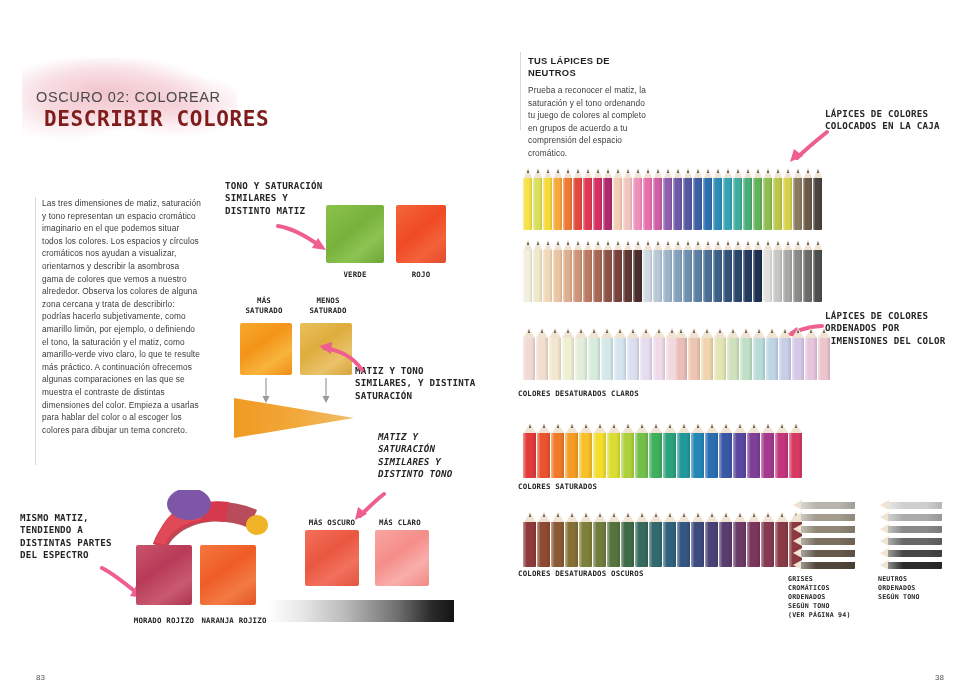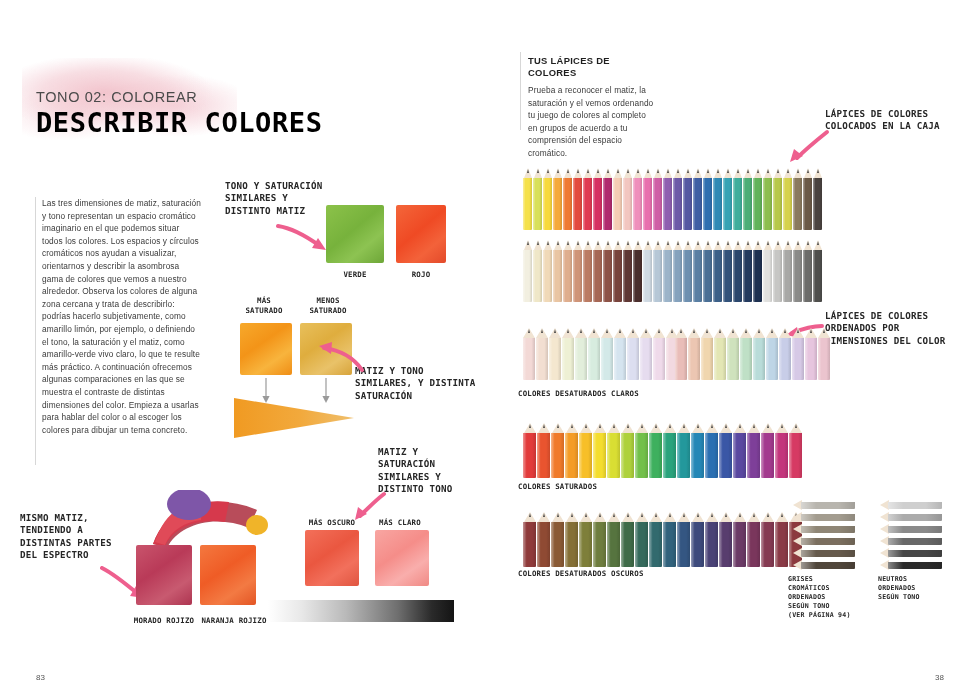--- a/index.html
+++ b/index.html
@@ -16,21 +16,21 @@
   .hand-small{font-size:7.4px;line-height:10px;}
   .hand-tiny{font-size:6.6px;line-height:9px;}
 
   
   .pink-blob{position:absolute;left:22px;top:58px;width:215px;height:82px;
     background:radial-gradient(ellipse 60% 55% at 38% 42%, rgba(240,186,196,.85) 0%, rgba(243,201,209,.62) 48%, rgba(247,218,224,.30) 72%, rgba(255,255,255,0) 85%),
                radial-gradient(ellipse 45% 48% at 72% 58%, rgba(238,178,190,.62) 0%, rgba(246,212,219,.34) 55%, rgba(255,255,255,0) 80%),
                radial-gradient(ellipse 40% 40% at 20% 70%, rgba(242,196,205,.50) 0%, rgba(255,255,255,0) 78%);
     filter:blur(.4px);}
   .kicker{position:absolute;left:36px;top:89px;font-family:"Liberation Sans",sans-serif;font-size:14.5px;color:#4a4a4a;letter-spacing:.6px;}
-  .bigtitle{position:absolute;left:36px;top:107px;font-family:"DejaVu Sans Mono",monospace;font-weight:700;font-size:27px;letter-spacing:.6px;color:#000000;}
+  .bigtitle{position:absolute;left:44px;top:107px;font-family:"DejaVu Sans Mono",monospace;font-weight:700;font-size:21px;letter-spacing:.6px;color:#7f1d1d;}
 
   
   .bodycol{position:absolute;left:42px;top:197px;width:160px;}
   .rule-left{position:absolute;left:35px;top:197px;width:1px;height:268px;background:#d7d7d7;}
 
   
   .sw{position:absolute;border-radius:2px;}
   .sw-label{position:absolute;text-align:center;}
 
   
@@ -53,21 +53,21 @@
   .rt-body{position:absolute;left:528px;top:84px;width:126px;}
 </style>
 </head>
 <body>
 
 <div class="spread">
 
   <div class="page page-left">
 
     <div class="pink-blob"></div>
-    <div class="kicker">TONO 02: COLOREAR</div>
+    <div class="kicker">OSCURO 02: COLOREAR</div>
     <div class="bigtitle">DESCRIBIR COLORES</div>
 
     <div class="rule-left"></div>
     <div class="bodycol serif-body">Las tres dimensiones de matiz, saturación y tono representan un espacio cromático imaginario en el que podemos situar todos los colores. Los espacios y círculos cromáticos nos ayudan a visualizar, orientarnos y describir la asombrosa gama de colores que vemos a nuestro alrededor. Observa los colores de alguna zona cercana y trata de describirlo: podrías hacerlo subjetivamente, como amarillo limón, por ejemplo, o definiendo el tono, la saturación y el matiz, como amarillo-verde vivo claro, lo que te resulte más práctico. A continuación ofrecemos algunas comparaciones en las que se muestra el contraste de distintas dimensiones del color. Empieza a usarlas para hablar del color o al escoger los colores para dibujar un tema concreto.</div>
 
     <div class="hand hand-note" style="position:absolute;left:225px;top:180px;width:125px;white-space:pre-line;">TONO Y SATURACIÓN
 SIMILARES Y
 DISTINTO MATIZ</div>
     <svg class="arrow" style="left:276px;top:222px;" width="54" height="34" viewBox="0 0 54 34">
       <path d="M2,4 C16,6 30,14 44,24" stroke="#ee5f8e" stroke-width="4" fill="none" stroke-linecap="round"></path>
@@ -112,21 +112,21 @@
       <defs>
         <linearGradient id="wedgegrad" x1="0" y1="0" x2="1" y2="0">
           <stop offset="0%" stop-color="#f09a22"></stop>
           <stop offset="55%" stop-color="#f2a93c"></stop>
           <stop offset="100%" stop-color="#efbf6d"></stop>
         </linearGradient>
       </defs>
       <path d="M2,2 L122,22 L2,42 Z" fill="url(#wedgegrad)"></path>
     </svg>
 
-    <div class="hand hand-note" style="position:absolute;left:378px;top:446px;width:110px;white-space:pre-line;">MATIZ Y
+    <div class="hand hand-note" style="position:absolute;left:378px;top:431px;width:110px;white-space:pre-line;font-style:italic;">MATIZ Y
 SATURACIÓN
 SIMILARES Y
 DISTINTO TONO</div>
     <svg class="arrow" style="left:352px;top:490px;" width="36" height="32" viewBox="0 0 36 32">
       <path d="M32,4 C24,10 16,18 8,26" stroke="#ee5f8e" stroke-width="4" fill="none" stroke-linecap="round"></path>
       <path d="M3,30 L6,17 L15,24 Z" fill="#ee5f8e"></path>
     </svg>
 
     <div class="hand hand-small sw-label" style="left:301px;top:518px;width:62px;">MÁS OSCURO</div>
     <div class="hand hand-small sw-label" style="left:371px;top:518px;width:58px;">MÁS CLARO</div>
@@ -159,22 +159,22 @@
     <div class="sw" style="left:200px;top:545px;width:56px;height:60px;background:
          linear-gradient(145deg,#f4783f 0%,#ef5c26 42%,#f37a43 72%,#e35524 100%);"></div>
     <div class="hand hand-small sw-label" style="left:130px;top:616px;width:68px;">MORADO ROJIZO</div>
     <div class="hand hand-small sw-label" style="left:198px;top:616px;width:72px;">NARANJA ROJIZO</div>
 
     <div class="folio" style="left:36px;">83</div>
   </div>
 
   <div class="page page-right">
     <div class="rt-rule" style="left:30px;"></div>
-    <div class="rt-head" style="left:38px;">TUS LÁPICES DE COLORES</div>
-    <div class="rt-body serif-body" style="left:38px;">Prueba a reconocer el matiz, la saturación y el vemos ordenando tu juego de colores al completo en grupos de acuerdo a tu comprensión del espacio cromático.</div>
+    <div class="rt-head" style="left:38px;">TUS LÁPICES DE NEUTROS</div>
+    <div class="rt-body serif-body" style="left:38px;">Prueba a reconocer el matiz, la saturación y el tono ordenando tu juego de colores al completo en grupos de acuerdo a tu comprensión del espacio cromático.</div>
 
     <div class="hand hand-note" style="position:absolute;left:335px;top:108px;width:150px;white-space:pre-line;">LÁPICES DE COLORES
 COLOCADOS EN LA CAJA</div>
     <svg class="arrow" style="left:297px;top:128px;" width="44" height="36" viewBox="0 0 44 36">
       <path d="M40,4 C30,12 20,20 10,30" stroke="#ee5f8e" stroke-width="4" fill="none" stroke-linecap="round"></path>
       <path d="M3,34 L7,21 L16,28 Z" fill="#ee5f8e"></path>
     </svg>
 
     <div class="hand hand-note" style="position:absolute;left:335px;top:310px;width:152px;white-space:pre-line;">LÁPICES DE COLORES
 ORDENADOS POR

